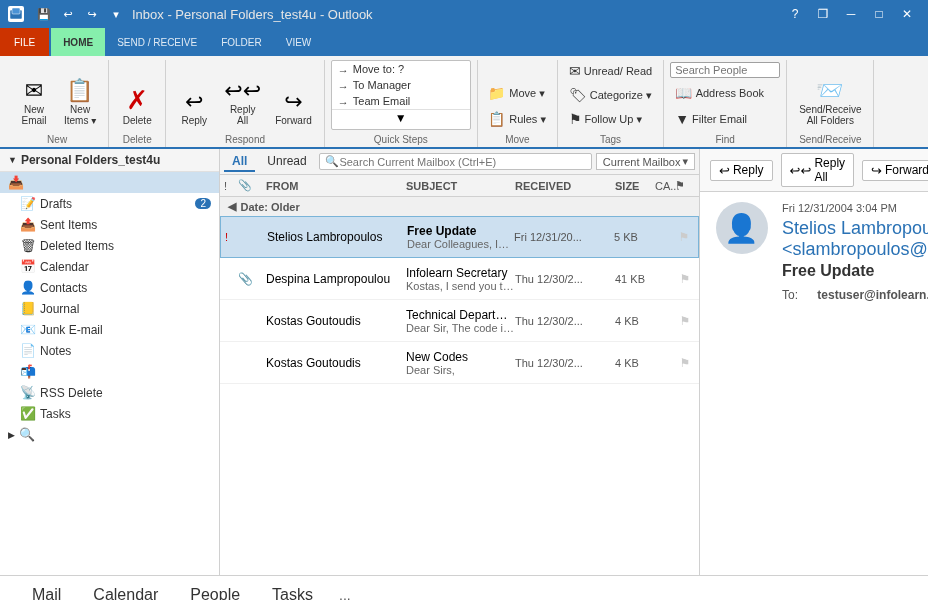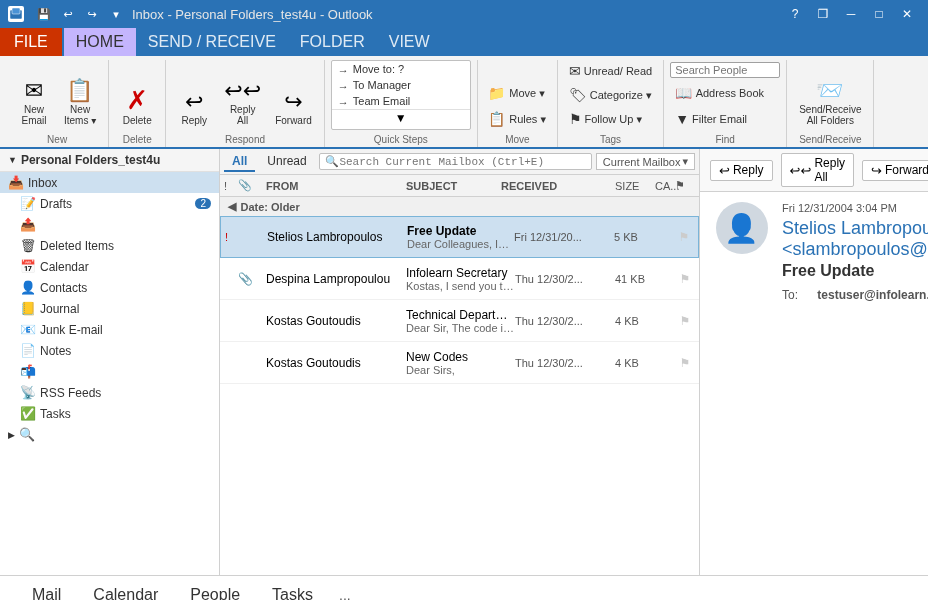--- a/index.html
+++ b/index.html
@@ -20,28 +20,28 @@
     .title-bar-title { font-size: 13px; color: #e5e5e5; }
     .title-bar-controls { display: flex; gap: 2px; }
     .title-bar-controls span { width: 26px; height: 20px; display: flex; align-items: center; justify-content: center; cursor: pointer; color: white; font-size: 12px; }
     .quick-access { display: flex; align-items: center; gap: 4px; margin-left: 4px; }
     .qa-btn { width: 20px; height: 20px; display: flex; align-items: center; justify-content: center; cursor: pointer; color: white; font-size: 11px; }
 
     
     .ribbon-tabs { display: flex; align-items: flex-end; height: 28px; background: #2a72b5; }
     .ribbon-tab {
       padding: 5px 12px;
-      font-size: 16px;
+      font-size: 10px;
       cursor: pointer;
       color: rgba(255,255,255,0.85);
       height: 28px;
       display: flex;
       align-items: center;
     }
-    .ribbon-tab.active { background: #c4b5fd; color: #333; font-weight: 400; }
+    .ribbon-tab.active { background: #86efac; color: #333; font-weight: 700; }
     .ribbon-tab.file { background: #cc3300; color: white; padding: 5px 14px; margin-right: 2px; }
 
     
     .ribbon-content { background: #f3f3f3; border-bottom: 2px solid #2a72b5; display: flex; align-items: stretch; padding: 4px 6px 0 6px; min-height: 88px; gap: 0; }
     .ribbon-group { display: flex; flex-direction: column; align-items: center; padding: 0 6px; border-right: 1px solid #d0d0d0; min-width: 50px; }
     .ribbon-group-buttons { display: flex; align-items: flex-end; gap: 2px; flex: 1; padding-bottom: 2px; }
     .ribbon-group-label { font-size: 10px; color: #666; padding: 2px 0; text-align: center; }
     .ribbon-btn-large { display: flex; flex-direction: column; align-items: center; justify-content: flex-end; cursor: pointer; padding: 3px 5px; border: 1px solid transparent; border-radius: 2px; min-width: 44px; }
     .ribbon-btn-large .btn-icon { font-size: 22px; line-height: 1; }
     .ribbon-btn-large .btn-label { font-size: 10px; text-align: center; margin-top: 2px; color: #333; white-space: pre-line; }
@@ -69,31 +69,31 @@
     .sidebar-section-header { display: flex; align-items: center; gap: 4px; padding: 4px 8px; cursor: pointer; font-size: 12px; font-weight: 600; color: #333; background: #f5f5f5; border-bottom: 1px solid #e0e0e0; }
     .collapse-arrow { font-size: 9px; }
     .sidebar-indent { padding-left: 20px; }
 
     
     .email-list-pane { width: 480px; display: flex; flex-direction: column; border-right: 1px solid #d0d0d0; }
     .email-list-header { display: flex; align-items: center; background: #f3f3f3; border-bottom: 1px solid #d0d0d0; height: 26px; padding: 0 4px; gap: 4px; }
     .filter-tab { padding: 2px 8px; font-size: 12px; cursor: pointer; color: #333; border-bottom: 2px solid transparent; }
     .filter-tab.active { color: #2a72b5; border-bottom-color: #2a72b5; font-weight: 600; }
     .search-box { flex: 1; display: flex; align-items: center; border: 1px solid #c0c0c0; background: white; padding: 1px 6px; border-radius: 2px; }
-    .search-box input { border: none; outline: none; font-size: 11px; flex: 1; font-family: Liberation Mono, monospace; }
+    .search-box input { border: none; outline: none; font-size: 11px; flex: 1; }
     .mailbox-label { font-size: 11px; color: #555; border: 1px solid #c0c0c0; padding: 1px 6px; background: white; display: flex; align-items: center; gap: 2px; }
 
     .email-list-cols { display: flex; align-items: center; background: #f3f3f3; border-bottom: 1px solid #d0d0d0; height: 22px; padding: 0 4px; font-size: 11px; color: #555; }
     .col-priority { width: 14px; }
     .col-attach { width: 14px; }
     .col-read { width: 14px; }
     .col-from { width: 140px; font-weight: 600; }
     .col-subject { flex: 1; font-weight: 600; }
     .col-received { width: 100px; font-weight: 600; }
-    .col-size { width: 40px; font-weight: 400; margin-left: 14px; }
+    .col-size { width: 40px; font-weight: 700; }
     .col-cat { width: 20px; }
     .col-flag { width: 20px; }
 
     .email-list-body { flex: 1; overflow-y: auto; background: white; }
     .date-separator { background: #f0f0f0; padding: 3px 8px; font-size: 11px; color: #555; font-weight: 600; display: flex; align-items: center; gap: 4px; }
     .email-row { display: flex; align-items: center; padding: 3px 4px; border-bottom: 1px solid #f0f0f0; cursor: pointer; min-height: 42px; }
     .email-row.selected { background: #cde0f0; border: 1px solid #7ab4d8; }
     .email-row.unread .email-subject { font-weight: 700; }
     .priority-icon { color: #cc0000; font-size: 11px; }
     .email-from-col { width: 140px; overflow: hidden; text-overflow: ellipsis; white-space: nowrap; font-size: 12px; }
@@ -302,29 +302,29 @@
 
 <div class="main-area">
 
   <div class="sidebar">
     <div class="sidebar-section-header">
       <span class="collapse-arrow">▼</span>
       <span>Personal Folders_test4u</span>
     </div>
     <div class="sidebar-folder active">
       <span class="folder-icon">📥</span>
-      <span class="folder-name">Inbox</span>
     </div>
     <div class="sidebar-folder sidebar-indent">
       <span class="folder-icon">📝</span>
       <span class="folder-name">Drafts</span>
       <span class="folder-badge">2</span>
     </div>
     <div class="sidebar-folder sidebar-indent">
       <span class="folder-icon">📤</span>
+      <span class="folder-name">Sent Items</span>
     </div>
     <div class="sidebar-folder sidebar-indent">
       <span class="folder-icon">🗑</span>
       <span class="folder-name">Deleted Items</span>
     </div>
     <div class="sidebar-folder sidebar-indent">
       <span class="folder-icon">📅</span>
       <span class="folder-name">Calendar</span>
     </div>
     <div class="sidebar-folder sidebar-indent">
@@ -341,21 +341,21 @@
     </div>
     <div class="sidebar-folder sidebar-indent">
       <span class="folder-icon">📄</span>
       <span class="folder-name">Notes</span>
     </div>
     <div class="sidebar-folder sidebar-indent">
       <span class="folder-icon">📬</span>
     </div>
     <div class="sidebar-folder sidebar-indent">
       <span class="folder-icon">📡</span>
-      <span class="folder-name">RSS Feeds</span>
+      <span class="folder-name">RSS Delete</span>
     </div>
     <div class="sidebar-folder sidebar-indent">
       <span class="folder-icon">✅</span>
       <span class="folder-name">Tasks</span>
     </div>
     <div class="sidebar-folder" style="padding-left:8px;">
       <span class="collapse-arrow" style="font-size:9px;">▶</span>
       <span class="folder-icon">🔍</span>
     </div>
   </div>

